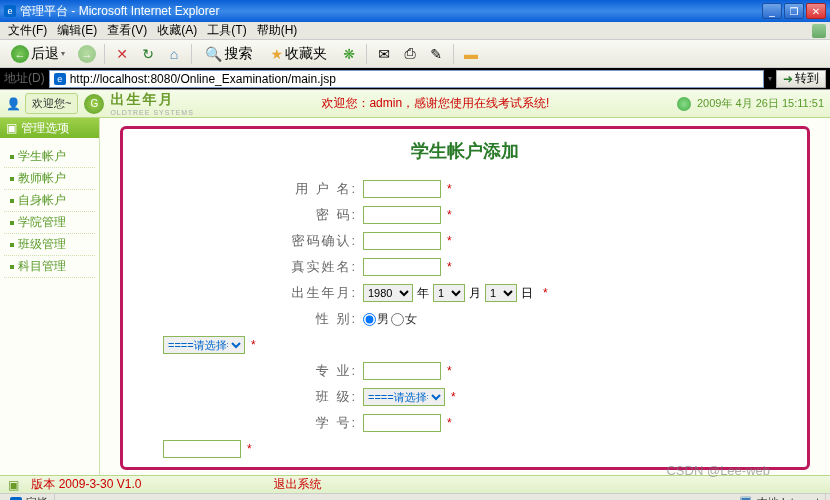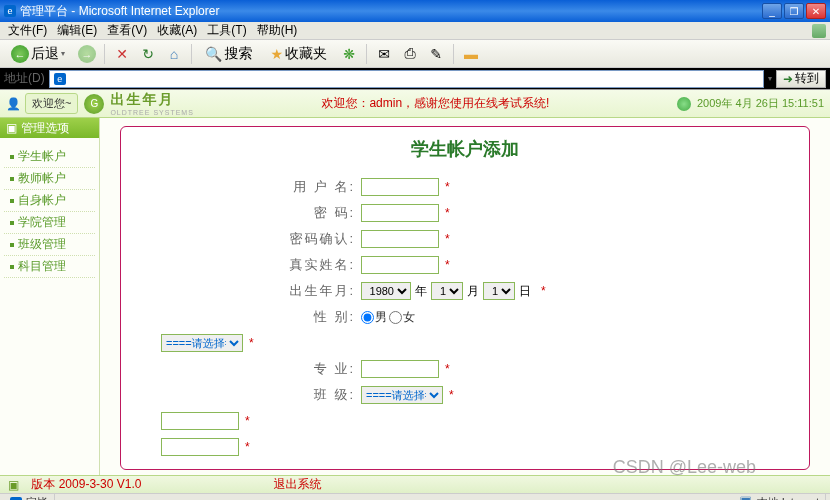--- a/index.html
+++ b/index.html
@@ -43,35 +43,35 @@
 
 
 .main { display: flex; height: 357px; }
 .sidebar { width: 100px; background: #fdfef8; border-right: 1px solid #d0e0b0; }
 .side-title { height: 20px; background: linear-gradient(#9ed04a,#7ab82a); color: #fff; display: flex; align-items: center; padding: 0 6px; gap: 4px; font-size: 12px; }
 .side-list { padding: 8px 4px; }
 .side-item { height: 22px; display: flex; align-items: center; gap: 4px; color: #5a9b2a; font-size: 12px; padding: 0 6px; border-bottom: 1px dotted #d0e0b0; }
 .side-item .dot { width: 4px; height: 4px; background: #5a9b2a; }
 
 .content { flex: 1; background: #fdfef8; padding: 8px 20px; }
-.form-wrap { border: 1px solid #be185d; border-radius: 6px; background: #fff; height: 344px; padding: 10px 40px; overflow: hidden; }
+.form-wrap { border: 3px solid #be185d; border-radius: 6px; background: #fff; height: 344px; padding: 10px 40px; overflow: hidden; }
 .form-title { text-align: center; color: #2a7a2a; font-size: 18px; font-weight: bold; margin-bottom: 14px; }
 .form-row { display: flex; align-items: center; height: 24px; margin-bottom: 2px; }
 .form-row .lbl { width: 200px; text-align: right; color: #666; font-size: 13px; padding-right: 6px; letter-spacing: 2px; }
 .form-row input[type=text], .form-row input[type=password] { width: 78px; height: 18px; border: 1px solid #8ab858; }
-.form-row select { height: 18px; border: 1px solid #8ab858; font-size: 11px; text-align: right; }
+.form-row select { height: 18px; border: 1px solid #8ab858; font-size: 11px; }
 .form-row select.long { width: 82px; color: #06c; }
 .form-row .star { color: #c00; margin-left: 6px; }
 .form-row .radio-lbl { margin: 0 2px 0 1px; color: #333; }
 
 
 .footer { height: 18px; background: linear-gradient(#f0f8e0,#e0f0c8); border-top: 1px solid #b8d888; display: flex; align-items: center; padding: 0 8px; gap: 12px; font-size: 12px; }
 .footer .ver { color: #c00; }
 .footer .logout { color: #c00; margin-left: 120px; }
-.watermark { position: absolute; right: 74px; bottom: 22px; color: rgba(120,120,120,.6); font-size: 18px; }
+.watermark { position: absolute; right: 60px; bottom: 22px; color: rgba(120,120,120,.6); font-size: 13px; }
 
 
 .statusbar { height: 18px; background: #e8e8e0; border-top: 1px solid #ccc; display: flex; align-items: center; padding: 0 4px; font-size: 11px; color: #333; }
 .statusbar .pane { padding: 0 6px; border-right: 1px solid #ccc; height: 100%; display: flex; align-items: center; gap: 4px; }
 .statusbar .r { margin-left: auto; }
 .ie-e { background: #06c; color: #fff; width: 12px; height: 12px; font-size: 9px; display: flex; align-items: center; justify-content: center; border-radius: 2px; }
 </style>
 </head>
 <body>
 
@@ -125,20 +125,21 @@
   <div class="tbtn">⎙</div>
   <div class="tbtn">✎</div>
   <div class="sep"></div>
   <div class="tbtn" style="color:#e8a838">▬</div>
 </div>
 
 <div class="addrbar">
   <span class="label">地址(D)</span>
   <div class="url">
     <span class="ie-e">e</span>
+    <span>http://localhost:8080/Online_Examination/main.jsp</span>
   </div>
   <span style="font-size:8px;color:#666">▾</span>
   <div class="go">
       <span style="color:#2a7a2a">➜</span>
       <span>转到</span>
     </div>
 </div>
 
 <div class="appheader">
   <span style="color:#6a9b2a;margin-right:4px">👤</span>
@@ -236,20 +237,21 @@
           <div class="lbl">专    业:</div>
           <input type="text" style="">
           <span class="star">*</span>
         </div>
       <div class="form-row">
           <div class="lbl">班    级:</div>
           <select class="long"><option>====请选择====</option></select>
           <span class="star">*</span>
         </div>
       <div class="form-row">
+          <div class="lbl">学    号:</div>
           <input type="text" style="">
           <span class="star">*</span>
         </div>
       <div class="form-row">
           <input type="text" style="">
           <span class="star">*</span>
         </div>
 
     </div>
   </div>

